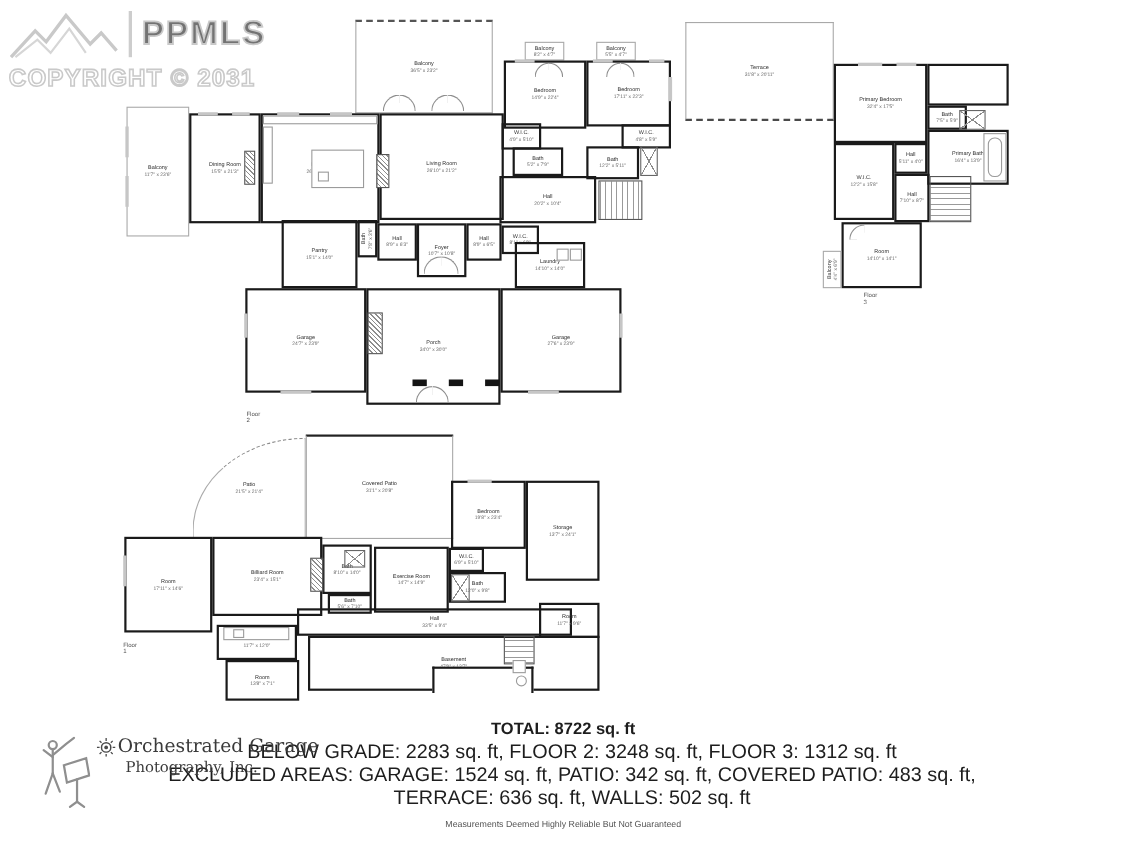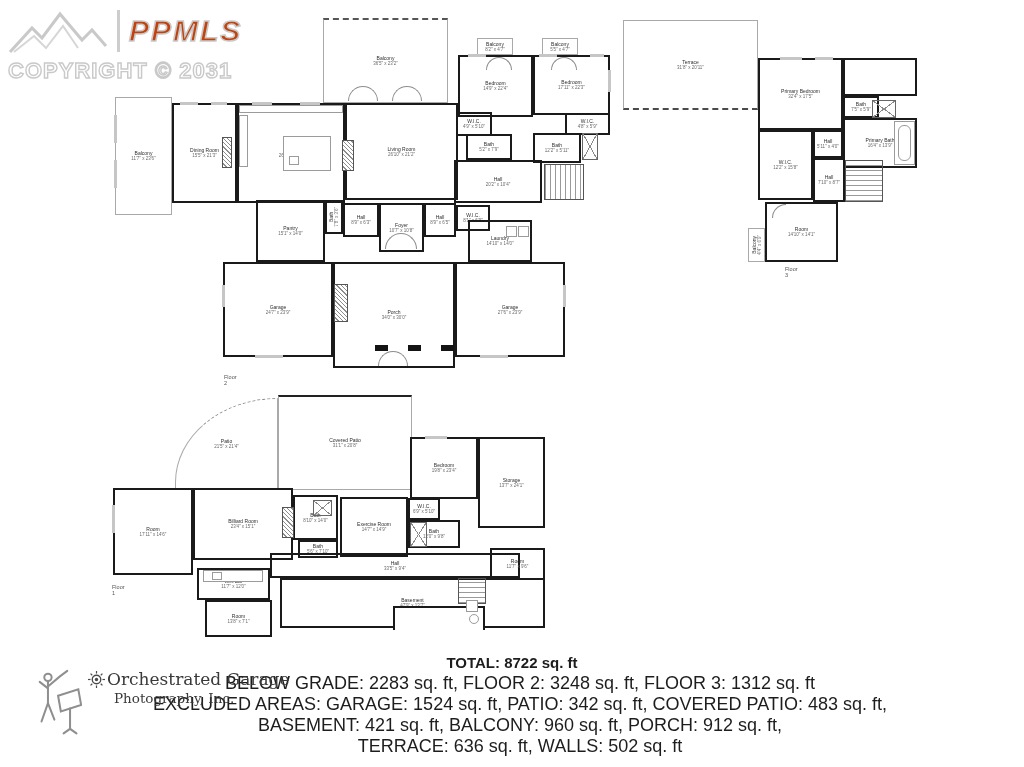--- a/index.html
+++ b/index.html
@@ -25,21 +25,21 @@
                    linear-gradient(to bottom right,transparent 48%,#8a8a8a 48% 52%,transparent 52%);}
   .win{position:absolute;background:#c6c6c6;}
   .furn{position:absolute;box-sizing:border-box;border:1px solid #9b9b9b;background:#fff;}
   .bar{position:absolute;background:#141414;}
   .arc{position:absolute;box-sizing:border-box;}
   .arc.l{border-top:1px solid #8d8d8d;border-left:1px solid #8d8d8d;border-top-left-radius:100%;}
   .arc.r{border-top:1px solid #8d8d8d;border-right:1px solid #8d8d8d;border-top-right-radius:100%;}
   
   .watermark{position:absolute;left:8px;top:6px;}
   .wm-row{display:flex;align-items:center;gap:9px;}
-  .wm-brand{font-size:30px;font-weight:bold;letter-spacing:2px;color:#c2410c;font-style:italic;
+  .wm-brand{font-size:30px;font-weight:bold;letter-spacing:2px;color:#737373;
             -webkit-text-stroke:1.6px #c9c9c9;}
   .wm-copy{font-size:22px;font-weight:bold;letter-spacing:1px;color:#fff;
            -webkit-text-stroke:1.4px #c9c9c9;margin-top:2px;}
   .wm-div{width:3px;height:42px;background:#cdcdcd;}
   
   .summary{position:absolute;left:0;right:0;top:652px;text-align:center;color:#1d1d1d;}
   .sum-total{font-size:15px;font-weight:bold;line-height:21px;}
   .sum-line{font-size:18px;line-height:21px;padding-left:16px;}
   .disclaimer{font-size:8px;color:#555;margin-top:9px;}
   
@@ -431,21 +431,20 @@
   <div class="furn" style="left:466px;top:600px;width:12px;height:12px"></div>
   <div class="furn" style="left:469px;top:614px;width:10px;height:10px;border-radius:50%"></div>
   <div class="win" style="left:425px;top:436px;width:22px;height:3px"></div>
   <div class="win" style="left:112px;top:505px;width:3px;height:28px"></div>
 </div>
 
 <div class="summary">
   <div class="sum-total">TOTAL: 8722 sq. ft</div>
   <div class="sum-line">BELOW GRADE: 2283 sq. ft, FLOOR 2: 3248 sq. ft, FLOOR 3: 1312 sq. ft</div>
   <div class="sum-line">EXCLUDED AREAS: GARAGE: 1524 sq. ft, PATIO: 342 sq. ft, COVERED PATIO: 483 sq. ft,</div>
-  <div class="sum-line">BASEMENT: 421 sq. ft, BALCONY: 960 sq. ft, PORCH: 912 sq. ft,</div>
   <div class="sum-line">TERRACE: 636 sq. ft, WALLS: 502 sq. ft</div>
   <div class="disclaimer">Measurements Deemed Highly Reliable But Not Guaranteed</div>
 </div>
 
 <div class="credit">
   <svg width="46" height="72" viewBox="0 0 50 78">
     <g fill="none" stroke="#8f8f8f" stroke-width="2.2" stroke-linecap="round">
       <circle cx="13" cy="10" r="4"></circle>
       <path d="M13,14 L13,38"></path>
       <path d="M13,20 L26,9 L34,3"></path>

